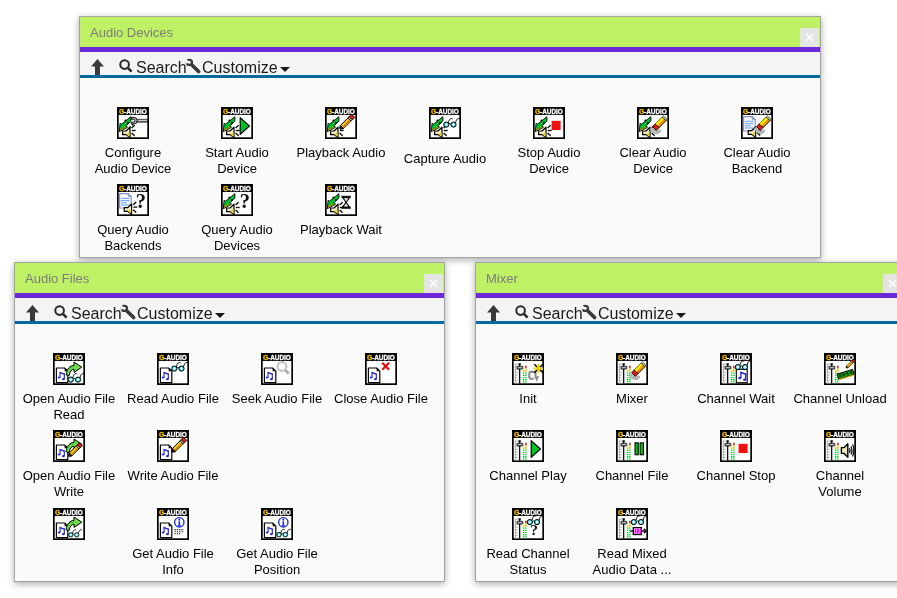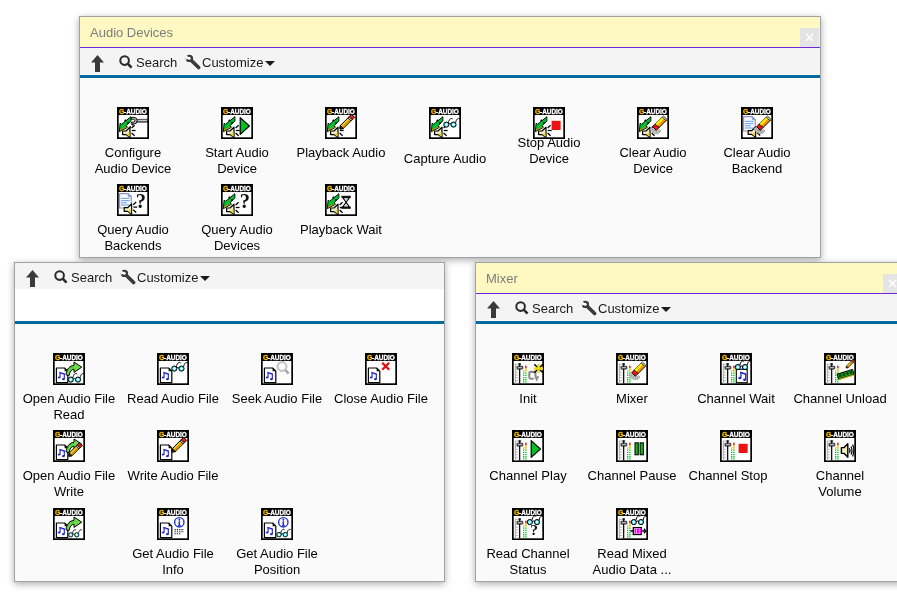--- a/index.html
+++ b/index.html
@@ -1,23 +1,23 @@
 <!DOCTYPE html>
 <html><head>
 <meta charset="utf-8">
 <style>
 html,body{margin:0;padding:0;}
 body{width:897px;height:598px;background:#ffffff;font-family:"Liberation Sans",sans-serif;overflow:hidden;position:relative;}
 .win{position:absolute;background:#fff;border:1px solid #a2a2a2;box-shadow:0 2px 7px rgba(0,0,0,.33);}
-.tb{position:relative;height:30px;background:#fef9c3;border-bottom:1px solid #6d28d9;text-decoration:underline;}
+.tb{position:relative;height:30px;background:#bef264;border-bottom:5px solid #6d28d9;text-decoration:underline;}
 .title{position:absolute;left:10px;top:8px;font-size:13px;color:#7c7c7c;}
 .x{position:absolute;right:1px;top:11px;width:19px;height:19px;background:#e4e4e4;}
 .x svg{position:absolute;left:5px;top:5px;}
 .mb{position:relative;height:26px;background:#f4f4f4;}
-.mb .t{position:absolute;top:7px;font-size:13px;color:#1b1b1b;}
+.mb .t{position:absolute;top:7px;font-size:16px;color:#1b1b1b;}
 .mb svg{position:absolute;}
 .bd{position:absolute;left:0;right:0;bottom:0;background:#fafafa;border-top:3px solid #0369a1;}
 .ic{position:absolute;width:32px;height:32px;}
 .lb{position:absolute;width:130px;margin-left:-65px;text-align:center;font-size:13px;line-height:16px;color:#000;}
 .tri{display:inline-block;width:0;height:0;border-left:5px solid transparent;border-right:5px solid transparent;border-top:5px solid #1b1b1b;margin-left:2px;vertical-align:1px;}
 </style>
 </head>
 <body>
 <svg width="0" height="0" style="position:absolute">
 <defs>
@@ -270,21 +270,21 @@
         <use href="#fr"></use>
         <use href="#ba"></use>
         <use href="#gl" x="14" y="10" width="18" height="12"></use>
       </svg>
   <div class="lb" style="left:365px;top:73px">Capture Audio</div>
   <svg class="ic" style="left:453px;top:29px" viewBox="0 0 32 32">
         <use href="#fr"></use>
         <use href="#ba"></use>
         <use href="#st"></use>
       </svg>
-  <div class="lb" style="left:469px;top:57px">Stop Audio<br>Device</div>
+  <div class="lb" style="left:469px;top:67px">Stop Audio<br>Device</div>
   <svg class="ic" style="left:557px;top:29px" viewBox="0 0 32 32">
         <use href="#fr"></use>
         <use href="#ba"></use>
         <use href="#er"></use>
       </svg>
   <div class="lb" style="left:573px;top:67px">Clear Audio<br>Device</div>
   <svg class="ic" style="left:661px;top:29px" viewBox="0 0 32 32">
         <use href="#fr"></use>
         <use href="#db"></use>
         <use href="#er"></use>
@@ -305,20 +305,28 @@
   <svg class="ic" style="left:245px;top:106px" viewBox="0 0 32 32">
         <use href="#fr"></use>
         <use href="#ba"></use>
         <use href="#hg"></use>
       </svg>
   <div class="lb" style="left:261px;top:144px">Playback Wait</div>
  </div>
 </div>
 
 <div class="win" style="left:14px;top:262px;width:429px;height:318px;">
+ <div class="tb">
+      <span class="title">Audio Files</span>
+  <span class="x">
+        <svg width="9" height="9">
+          <use href="#xx"></use>
+        </svg>
+      </span>
+    </div>
  <div class="mb">
   <svg style="left:11px;top:7px" width="13" height="17">
         <use href="#up"></use>
       </svg>
   <svg style="left:39px;top:7px" width="14" height="14">
         <use href="#sch"></use>
       </svg>
   <span class="t" style="left:56px">Search</span>
   <svg style="left:105px;top:6px" width="16" height="16">
         <use href="#wre"></use>
@@ -441,27 +449,27 @@
         <use href="#fr"></use>
         <use href="#mx"></use>
         <use href="#pl"></use>
       </svg>
   <div class="lb" style="left:52px;top:144px">Channel Play</div>
   <svg class="ic" style="left:140px;top:106px" viewBox="0 0 32 32">
         <use href="#fr"></use>
         <use href="#mx"></use>
         <use href="#pause"></use>
       </svg>
-  <div class="lb" style="left:156px;top:144px">Channel Pause</div>
+  <div class="lb" style="left:156px;top:144px">Channel File</div>
   <svg class="ic" style="left:244px;top:106px" viewBox="0 0 32 32">
         <use href="#fr"></use>
         <use href="#mx"></use>
         <use href="#st"></use>
       </svg>
-  <div class="lb" style="left:252px;top:144px">Channel Stop</div>
+  <div class="lb" style="left:260px;top:144px">Channel Stop</div>
   <svg class="ic" style="left:348px;top:106px" viewBox="0 0 32 32">
         <use href="#fr"></use>
         <use href="#mx"></use>
         <use href="#vol"></use>
       </svg>
   <div class="lb" style="left:364px;top:144px">Channel<br>Volume</div>
   <svg class="ic" style="left:36px;top:184px" viewBox="0 0 32 32">
         <use href="#fr"></use>
         <use href="#mx"></use>
         <use href="#gl" x="14.5" y="6.5" width="18" height="12"></use>

